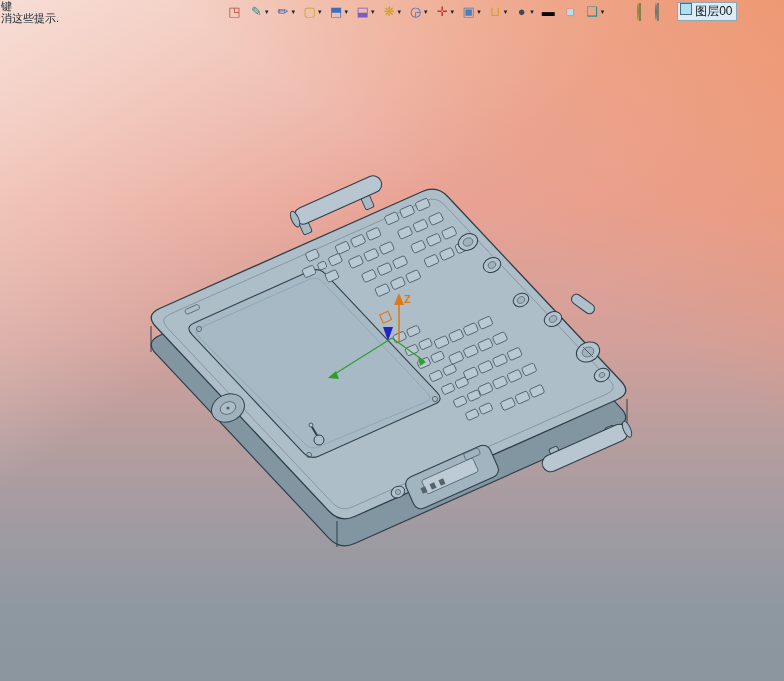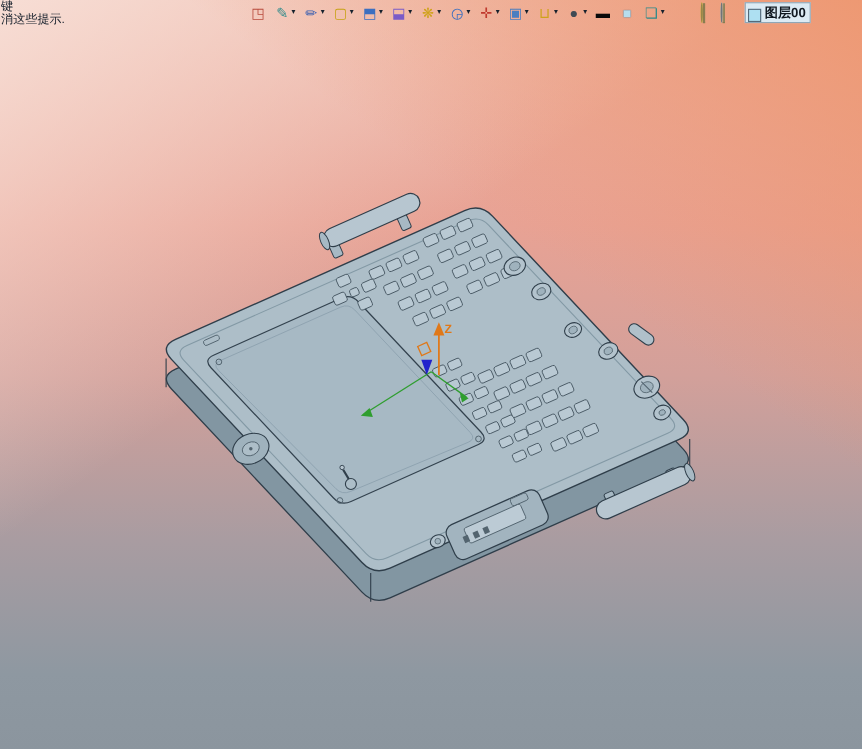--- a/index.html
+++ b/index.html
@@ -19,22 +19,22 @@
   .c0{color:#b84a3c}.c1{color:#2e8b8b}.c2{color:#3a5fb0}.c3{color:#c8a318}
   .c4{color:#3c6fc0}.c5{color:#7a5bc8}.c6{color:#cfa21a}.c7{color:#3c6fc0}
   .c8{color:#c03a2e}.c9{color:#4a7ec0}.c10{color:#cfa21a}.c11{color:#3f4a54}
   .c12{color:#0a0a0a}.c13{color:#b7ddee;text-shadow:0 0 1px #35506a}.c14{color:#2e8b8b}
   .bulb{width:12px;margin-left:26px;margin-right:6px;}
   .bulb .head{width:10px;height:10px;border-radius:50%;background:#ffd83a;border:1px solid #98864a;margin:0 auto;}
   .bulb .base{width:5px;height:3px;background:#b0a070;border:1px solid #8a7c50;border-top:none;margin:0 auto;}
   .bulb.off{margin-left:0;}
   .bulb.off .head{background:#f1eee1;border-color:#6f747a;}
   .bulb.off .base{background:#cfcabb;}
-  .chip{display:flex;align-items:flex-end;height:17px;margin-left:4px;padding:0 3px 0 2px;
-        background:#dcebf4;border:1px solid #8fa6b6;font-size:12px;color:#101820;gap:3px;white-space:nowrap;font-weight:bold;}
+  .chip{display:flex;align-items:flex-start;height:17px;margin-left:4px;padding:0 3px 0 2px;
+        background:#dcebf4;border:1px solid #8fa6b6;font-size:12px;color:#101820;gap:3px;white-space:nowrap;}
   .chip .sw{width:10px;height:10px;background:#aee0f2;border:1px solid #556a7a;}
   svg.viewport{position:absolute;left:0;top:0;z-index:1;}
 </style>
 </head>
 <body>
 
 <div class="screen">
 
   <svg id="model" class="viewport" width="784" height="681" viewBox="0 0 784 681">
     <path d="M155.9 353.7 Q145 342 159.6 335.5 L422.4 218.5 Q437 212 447.9 223.7 L621.1 408.3 Q632 420 617.4 426.5 L354.6 543.5 Q340 550 329.1 538.3 Z" fill="#8296a2" stroke="#2f3e4a" stroke-width="1.2"></path>

